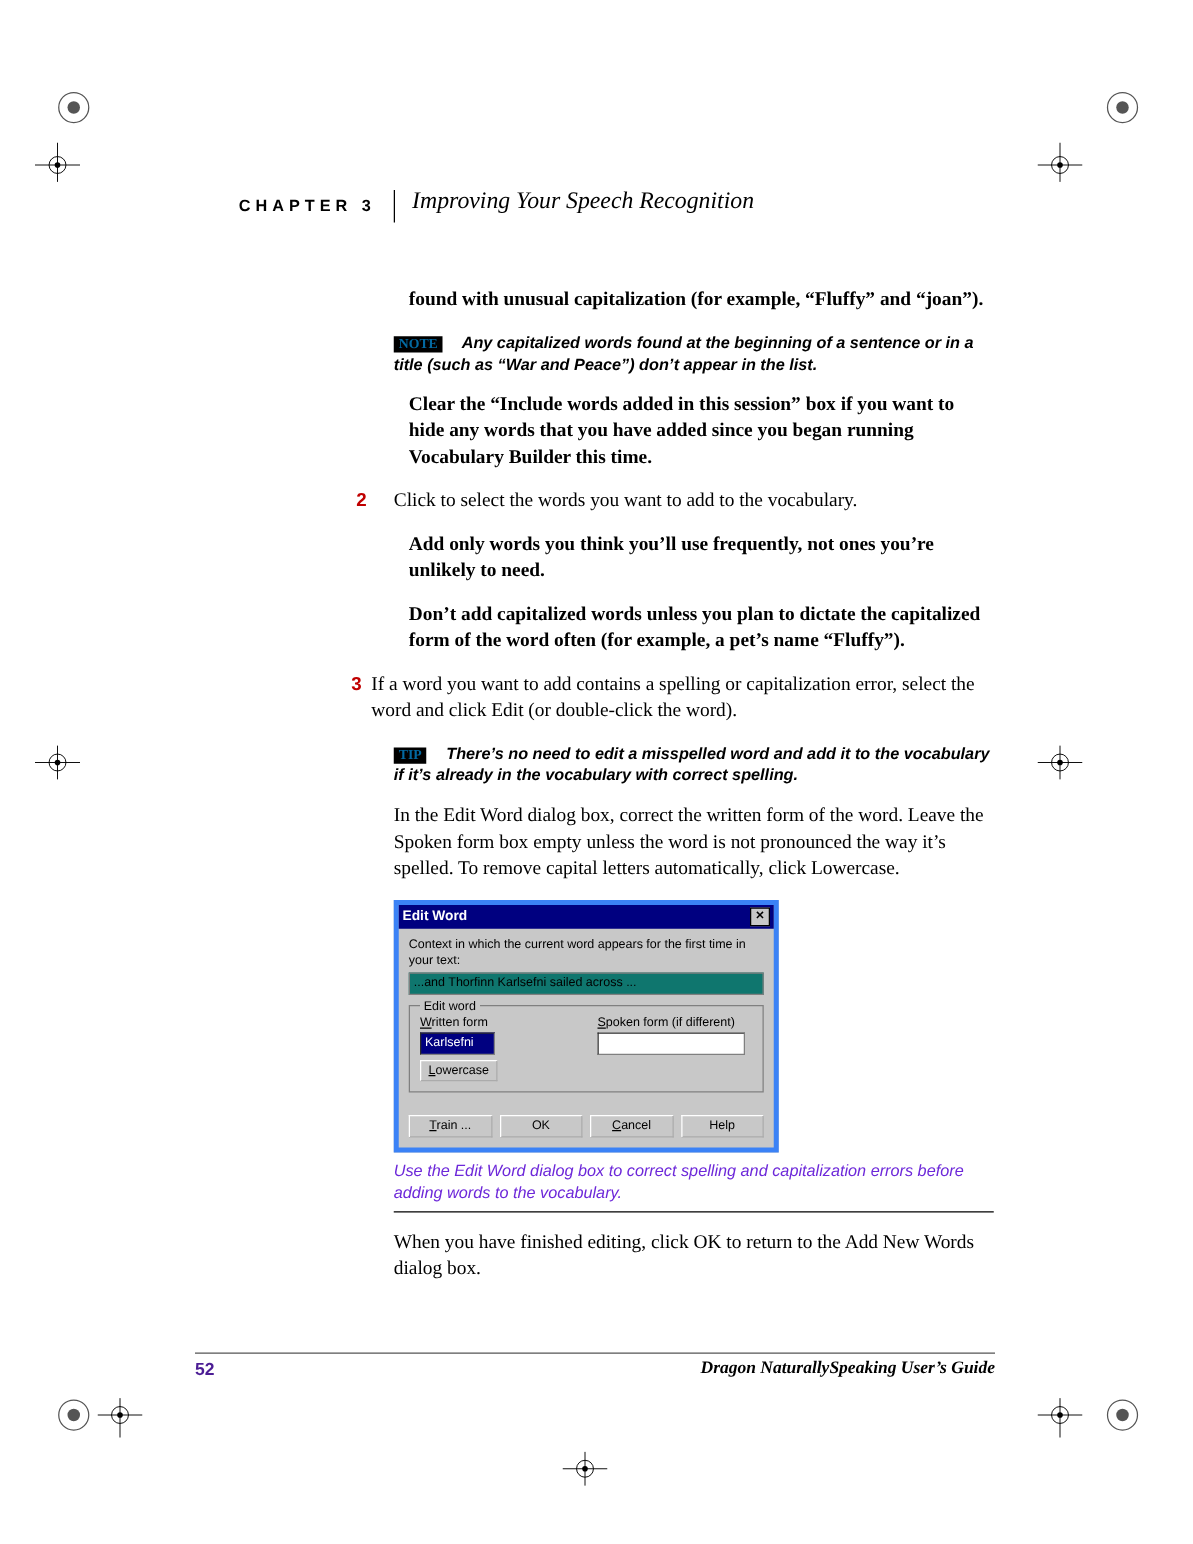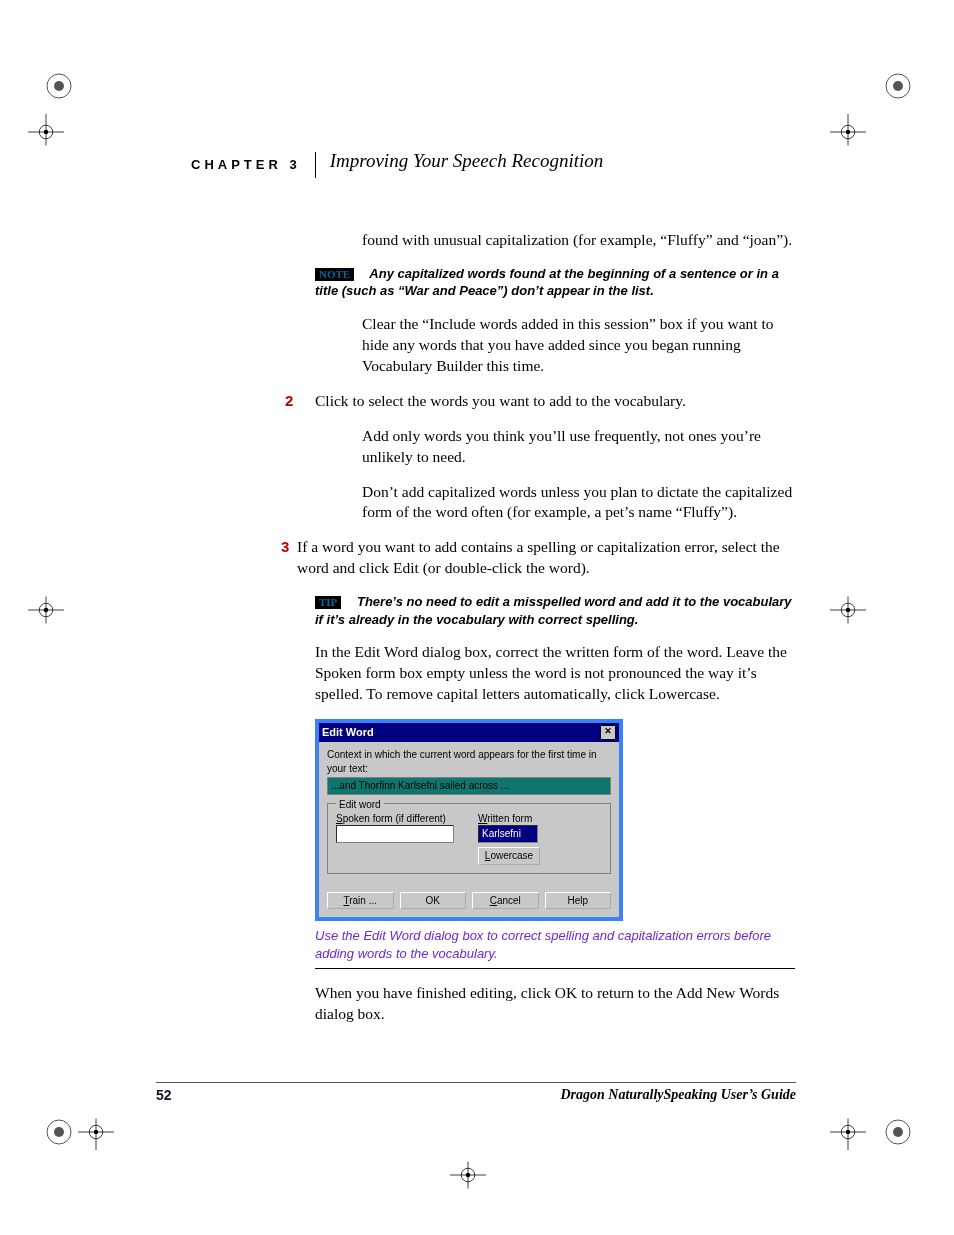--- a/index.html
+++ b/index.html
@@ -60,21 +60,21 @@
   
   .body {
     position: absolute;
     top: 230px;
     left: 315px;
     width: 480px;
     font-size: 15.5px;
     line-height: 1.35;
   }
   .para { margin: 0 0 14px 0; }
-  .indent { margin-left: 47px; }
+  .indent { margin-left: 12px; font-weight: bold; }
   .note-block, .tip-block {
     margin: 12px 0 14px 0;
     font-family: Arial, Helvetica, sans-serif;
     font-size: 13px;
     font-style: italic;
     font-weight: 600;
     line-height: 1.35;
   }
   .badge {
     display: inline;
@@ -194,21 +194,21 @@
     right: 158px;
     border-top: 1px solid #555;
     padding-top: 4px;
     display: flex;
     justify-content: space-between;
     font-size: 14px;
   }
   .pgnum {
     font-family: Arial, Helvetica, sans-serif;
     font-weight: 900;
-    color: #0f172a;
+    color: #4c1d95;
     font-size: 14px;
   }
   .guide {
     font-style: italic;
     font-family: Georgia, 'Times New Roman', serif;
     font-weight: bold;
   }
 </style>
 </head>
 <body>
@@ -336,27 +336,27 @@
         <span>Edit Word</span>
         <span class="close-btn">✕</span>
       </div>
       <div class="dlg-body">
         <div>Context in which the current word appears for the first time in your text:</div>
         <div class="field-display">...and Thorfinn Karlsefni sailed across ...</div>
         <div class="group">
           <span class="grouplabel">Edit word</span>
           <div class="two-col">
             <div class="col">
-              <div><span class="underline">S</span>poken form (if different)</div>
-              <div class="winput" style="width:110px"></div>
-            </div>
-            <div class="col">
               <div><span class="underline">W</span>ritten form</div>
               <div class="winput sel">Karlsefni</div>
               <div class="lcbtn"><span class="underline">L</span>owercase</div>
+            </div>
+            <div class="col">
+              <div><span class="underline">S</span>poken form (if different)</div>
+              <div class="winput" style="width:110px"></div>
             </div>
           </div>
         </div>
       </div>
       <div class="btn-row">
         <span class="dbtn"><span class="underline">T</span>rain ...</span>
         <span class="dbtn">OK</span>
         <span class="dbtn"><span class="underline">C</span>ancel</span>
         <span class="dbtn">Help</span>
       </div>

